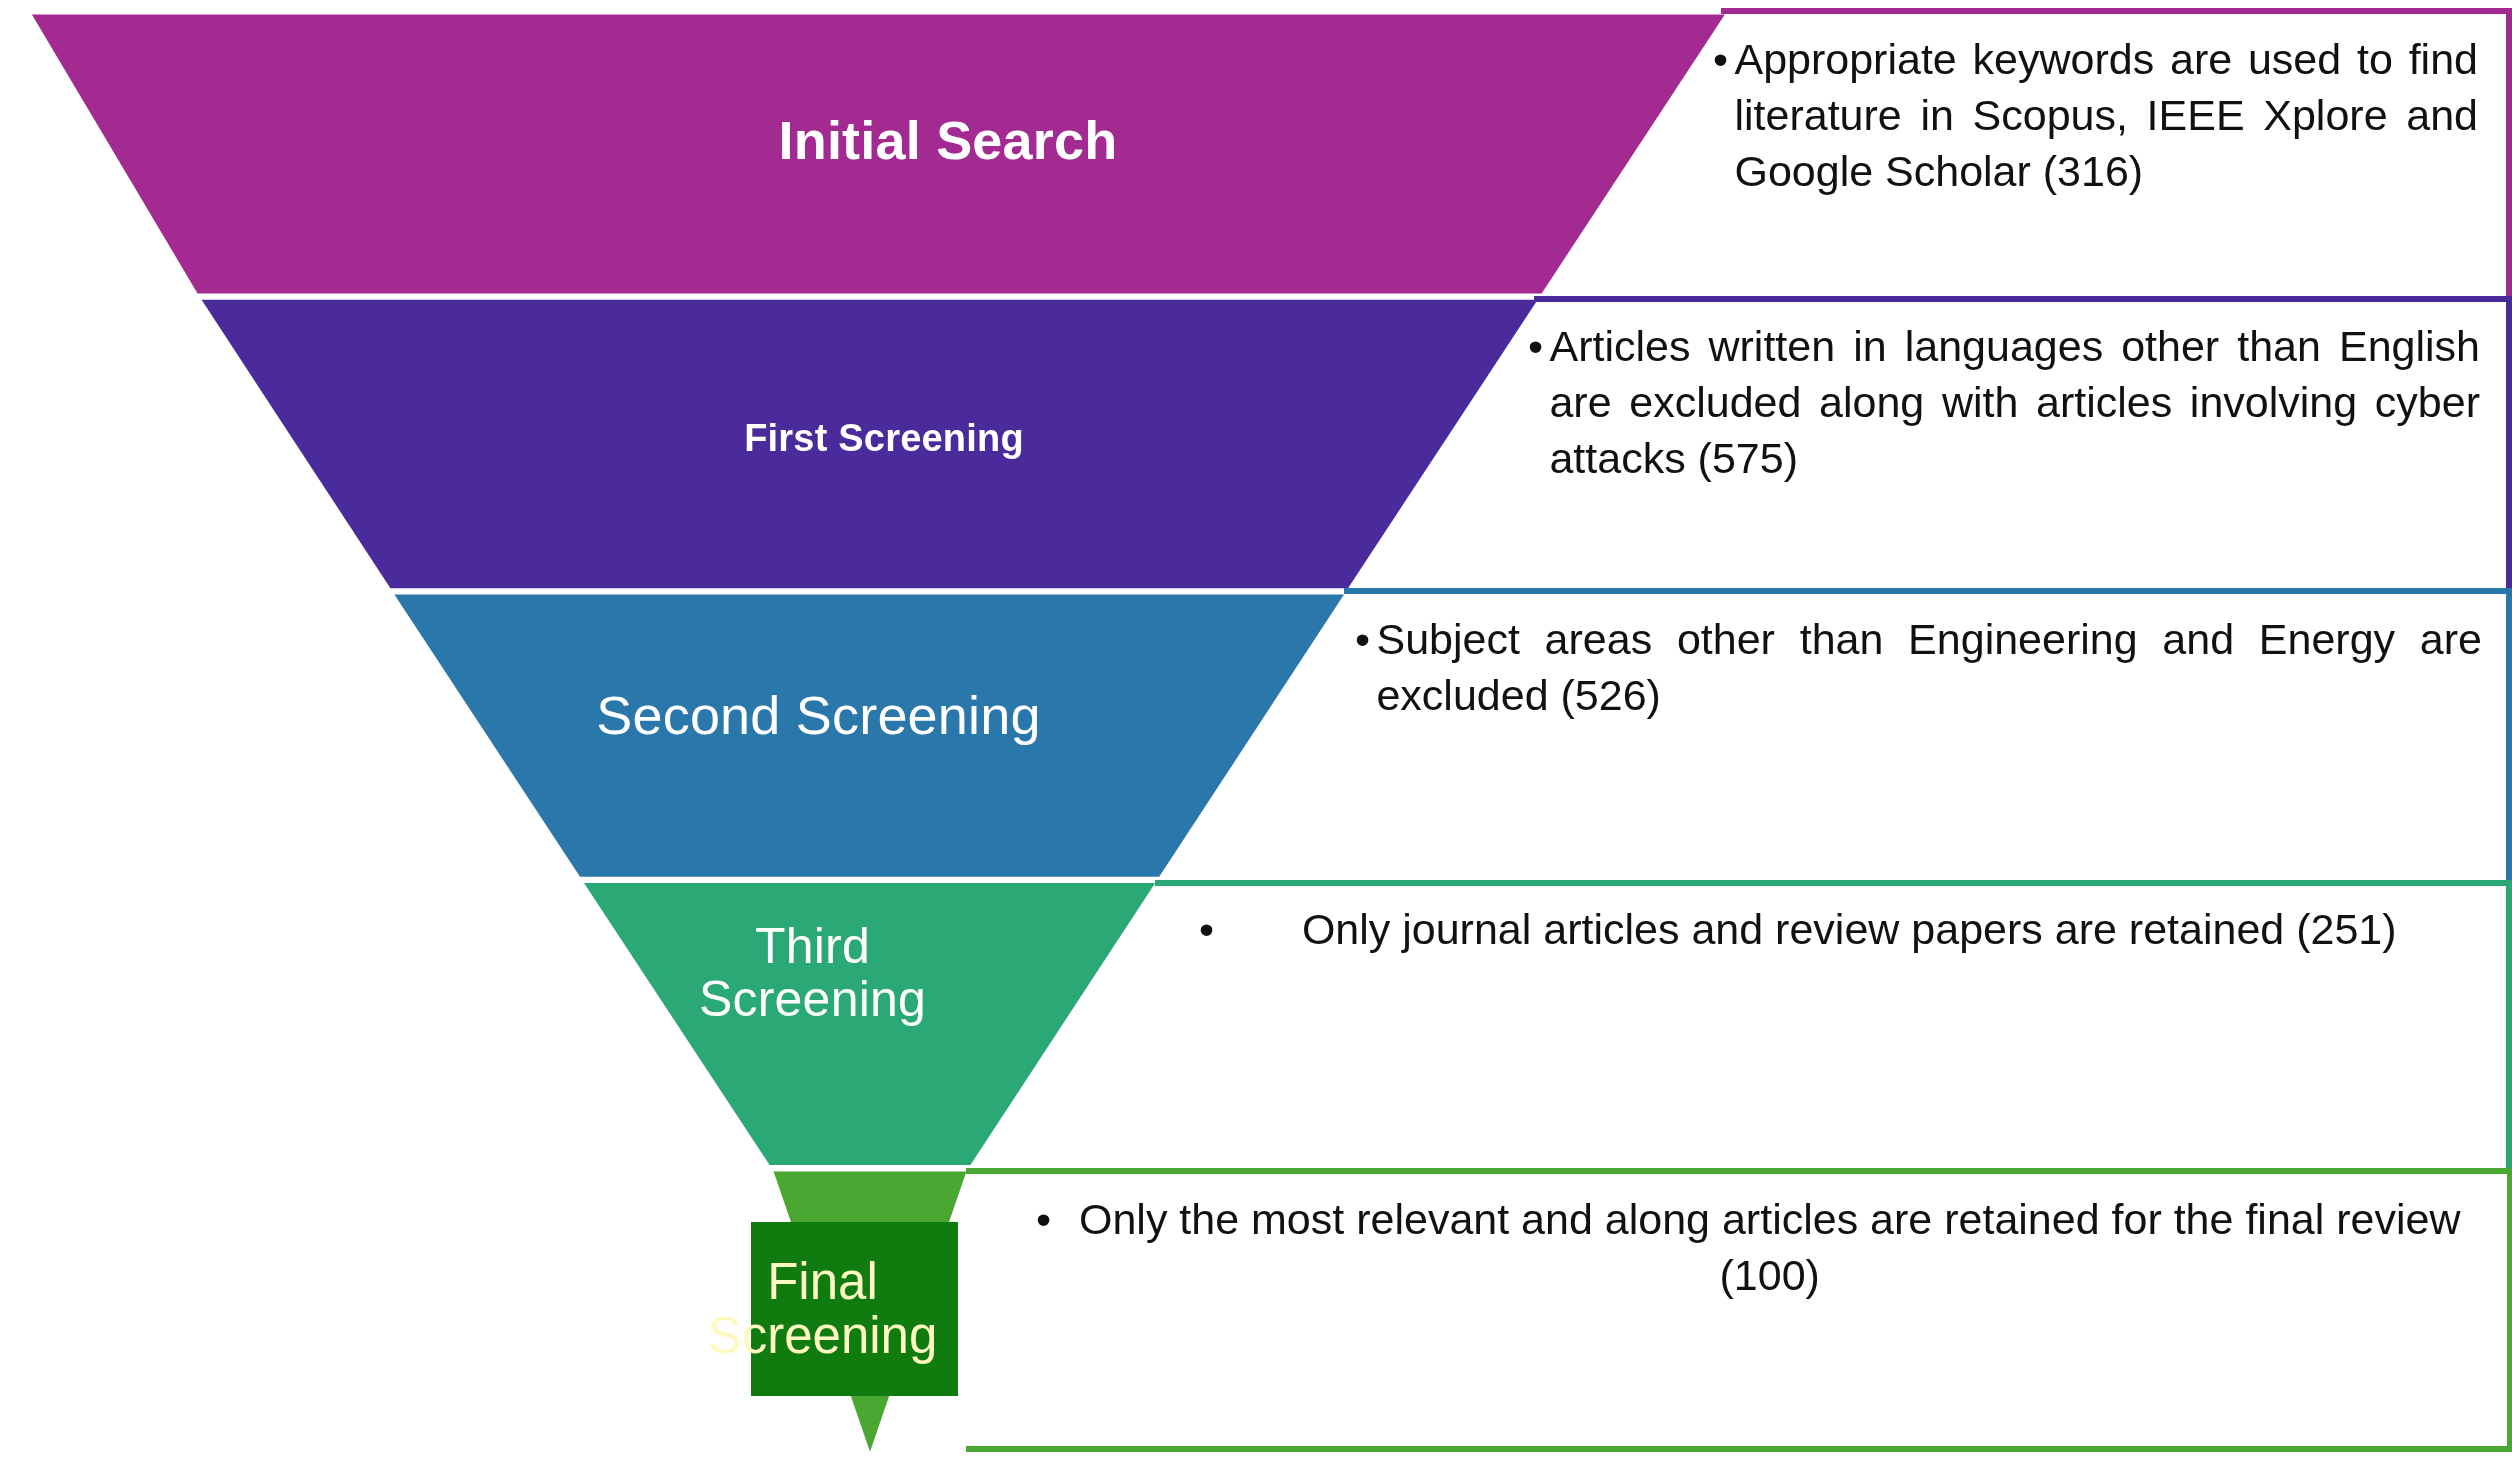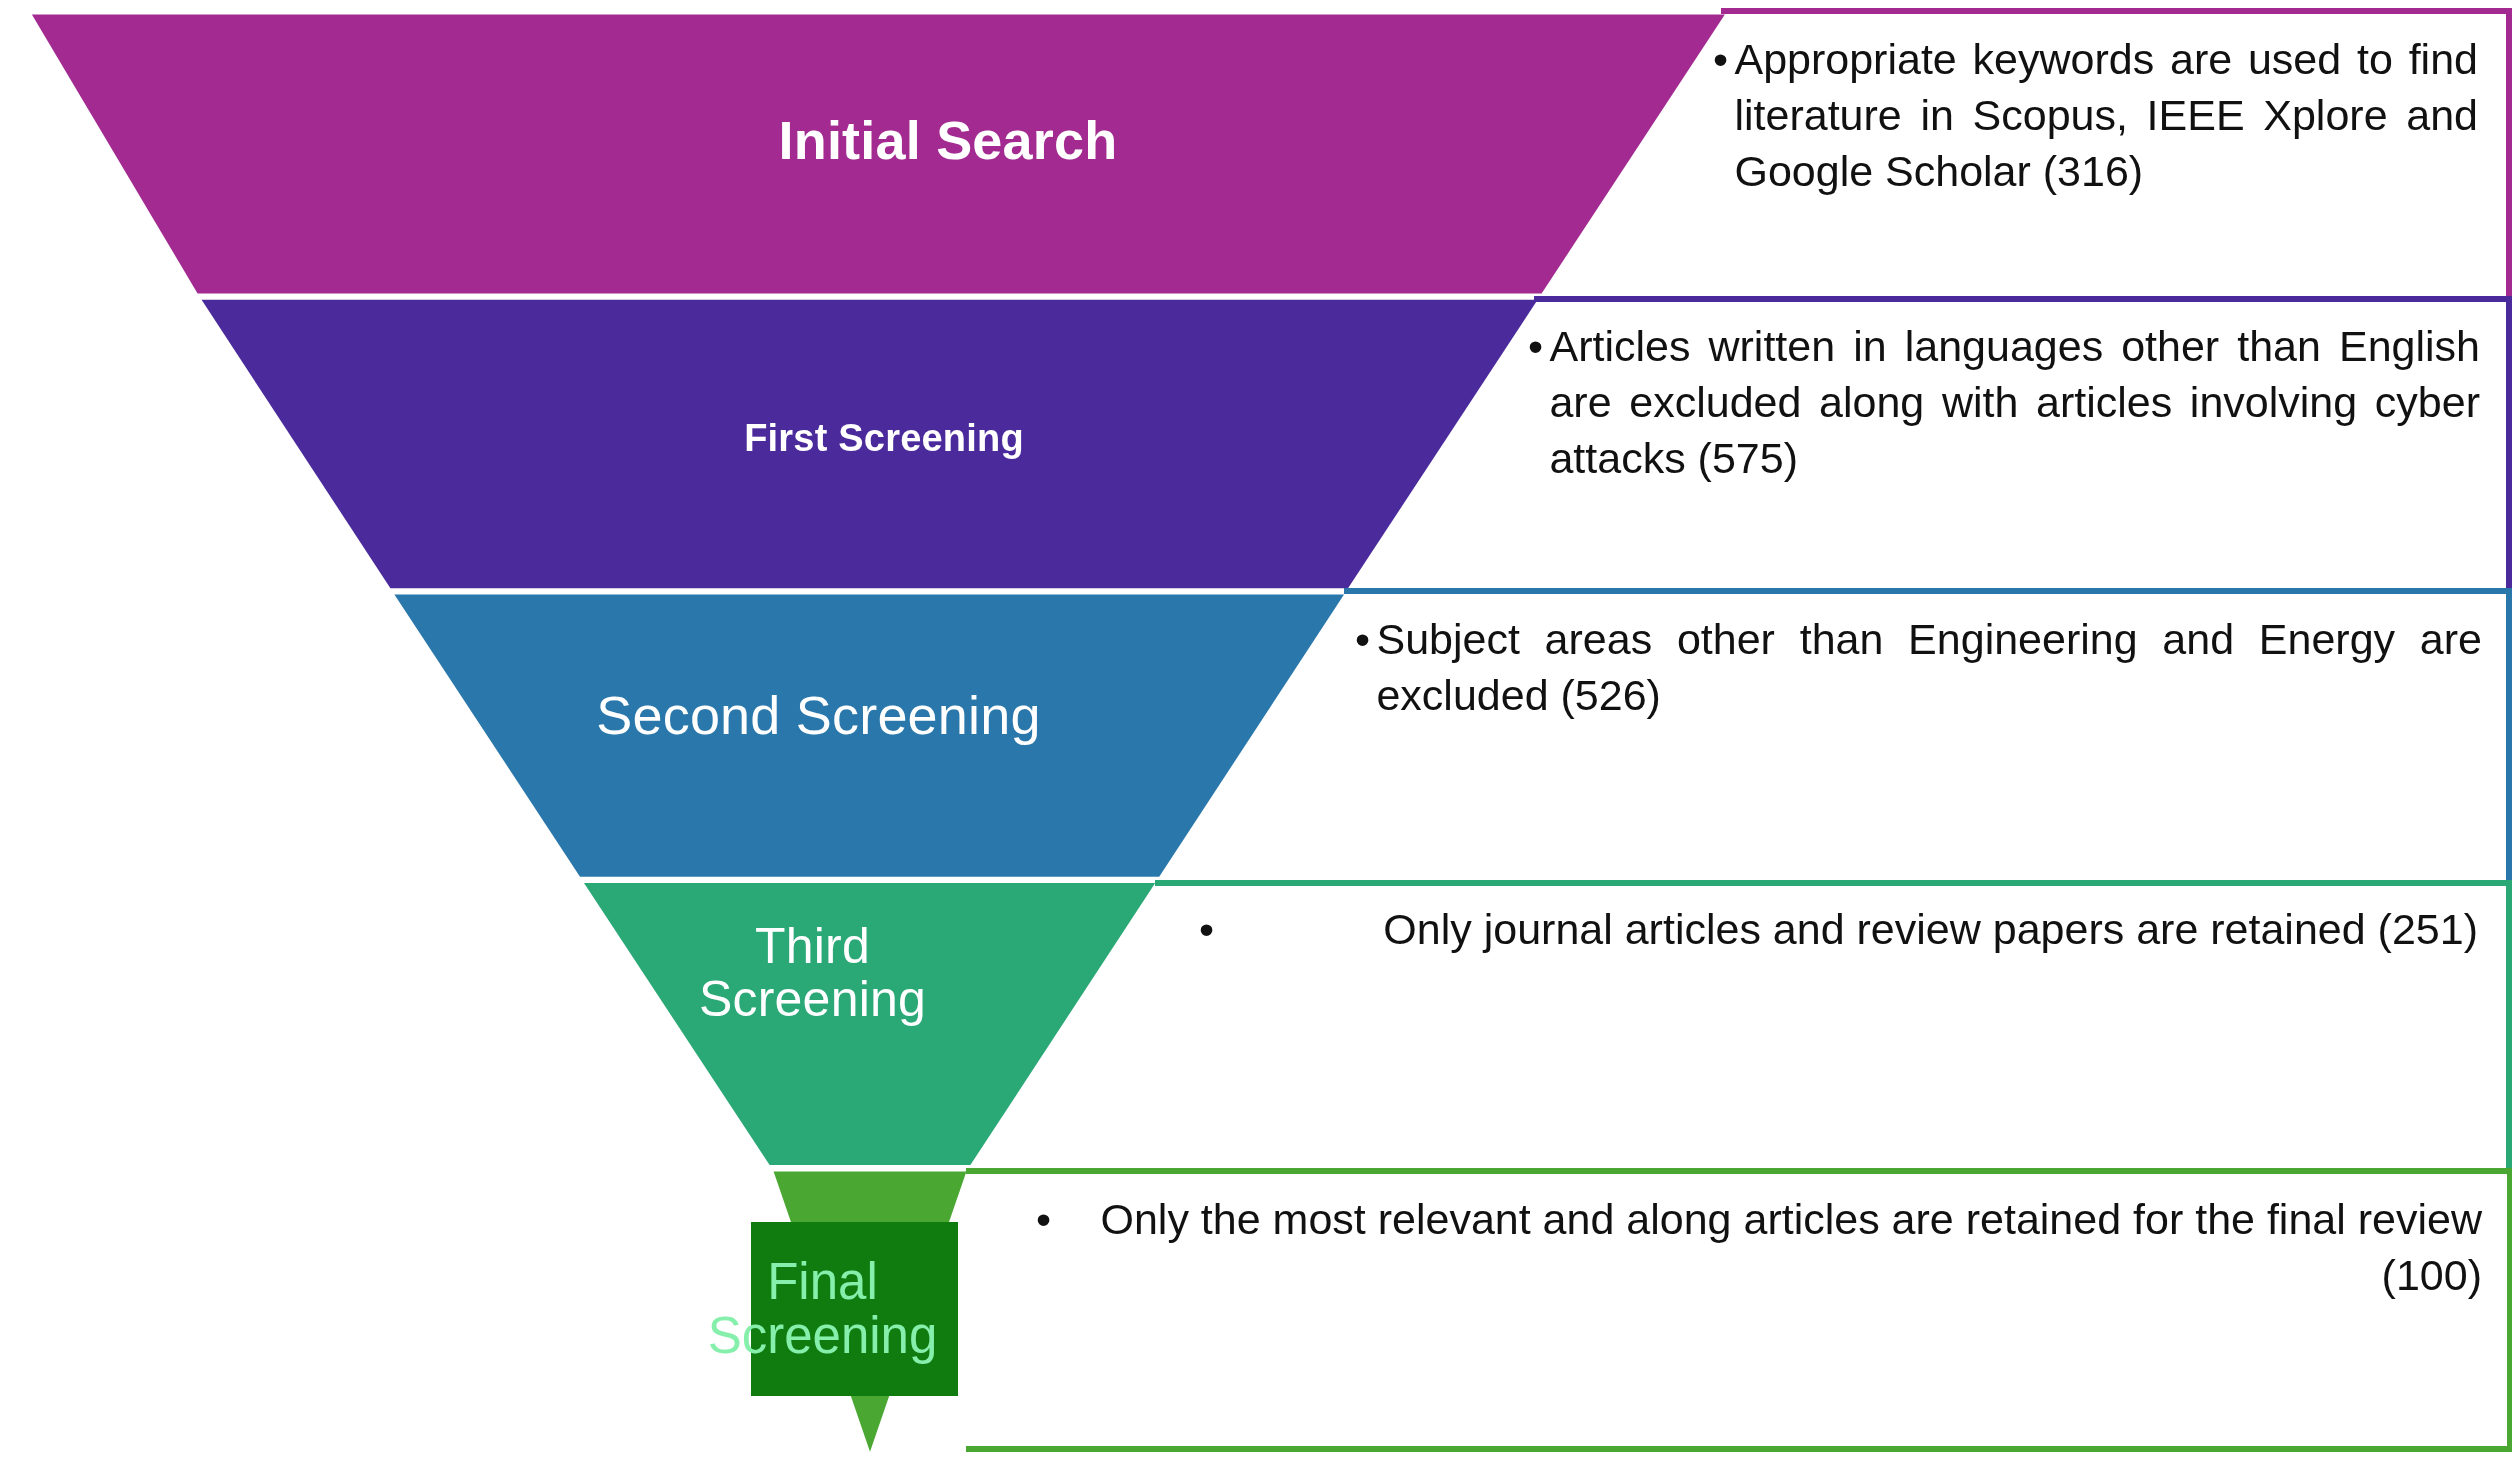--- a/index.html
+++ b/index.html
@@ -52,21 +52,21 @@
     left: 751px;
     top: 1222px;
     width: 207px;
     height: 174px;
     background: #107c10;
     display: flex;
     align-items: center;
     justify-content: center;
   }
   .final-box .final-text {
-    color: #86efac;
+    color: #fef9c3;
     font-size: 51px;
     line-height: 1.05;
     text-align: center;
     white-space: pre-line;
     width: 335px;
     margin-left: -64px;
   }
 
   
   .panel {
@@ -96,21 +96,21 @@
     flex: 0 0 auto;
     font-size: 43px;
     line-height: 1.30;
     margin-right: 6.4px;
   }
   .note .note-text {
     flex: 1 1 auto;
     text-align: justify;
     text-justify: inter-word;
   }
-  .note.nojust .note-text { text-align: right; }
+  .note.nojust .note-text { text-align: center; }
 </style>
 </head>
 <body>
 
 <div id="stage">
 
   <div class="funnel-layer">
     <svg width="2512" height="1484" viewBox="0 0 3153 1862" xmlns="http://www.w3.org/2000/svg">
 
       <polygon points="40,18 2165,18 1935,368 248,368" fill="#a22a91"></polygon>

